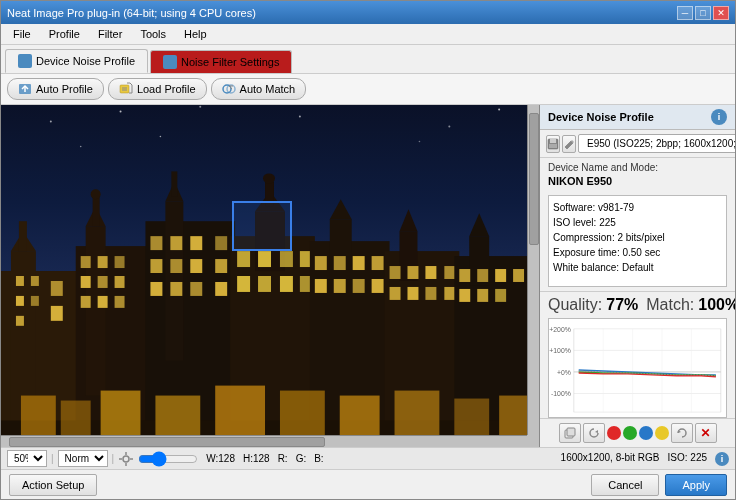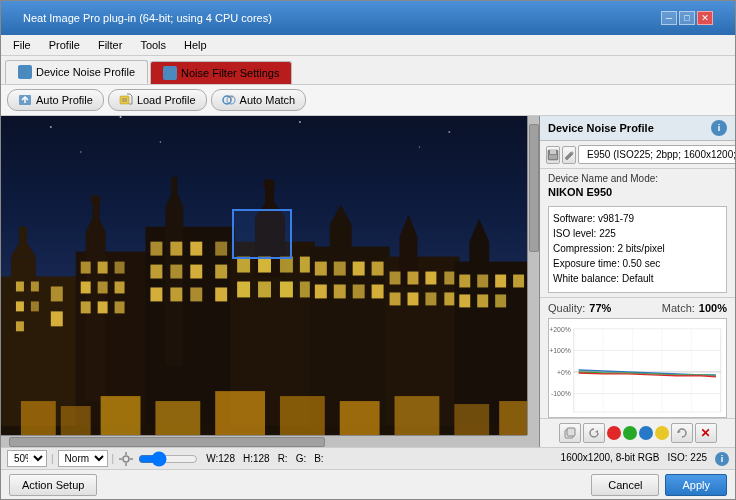--- a/index.html
+++ b/index.html
@@ -15,25 +15,25 @@
       width: 736px;
       height: 500px;
       border: 1px solid #888;
       background: #f0f0f0;
       display: flex;
       flex-direction: column;
     }
     .title-bar {
       background: linear-gradient(to bottom, #4a90d9, #2b6cb0);
       color: white;
-      height: 34px;
+      height: 23px;
       display: flex;
       align-items: center;
       justify-content: space-between;
-      padding: 0 22px;
+      padding: 0 6px;
       flex-shrink: 0;
     }
     .title-bar-text {
       font-size: 11px;
       font-weight: normal;
     }
     .title-bar-buttons {
       display: flex;
       gap: 2px;
     }
@@ -255,21 +255,21 @@
       font-size: 10px;
       line-height: 1.5;
       flex: 1;
       overflow: hidden;
     }
     .quality-row {
       display: flex;
       align-items: center;
       padding: 4px 8px;
       gap: 4px;
-      font-size: 11px;
+      font-size: 16px;
       border-top: 1px solid #ccc;
     }
     .quality-label { font-weight: normal; color: #444; }
     .quality-value { font-weight: bold; }
     .chart-area {
       margin: 0 8px;
       border: 1px solid #bbb;
       background: white;
       height: 100px;
       position: relative;

